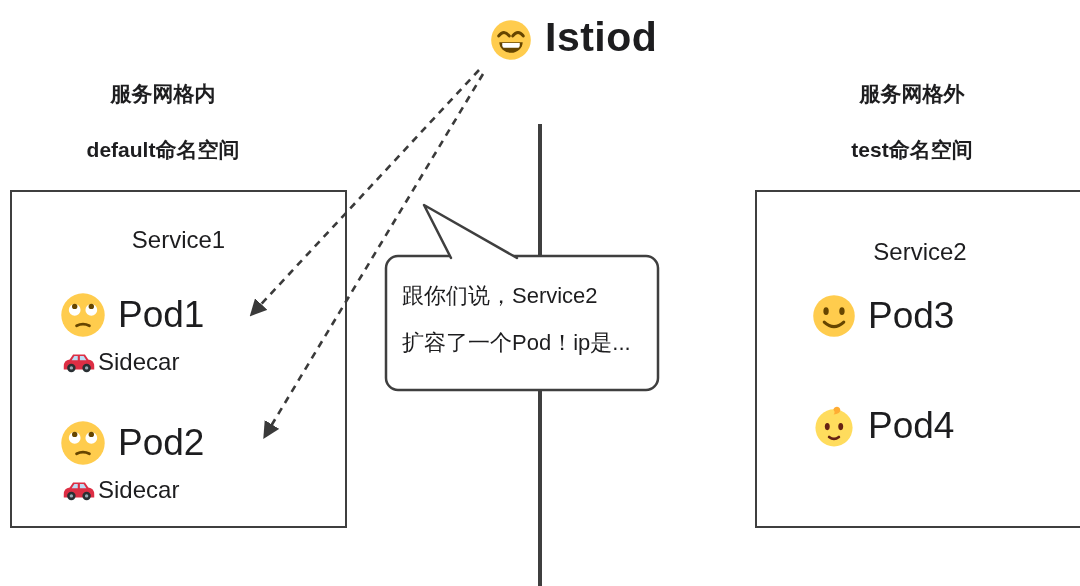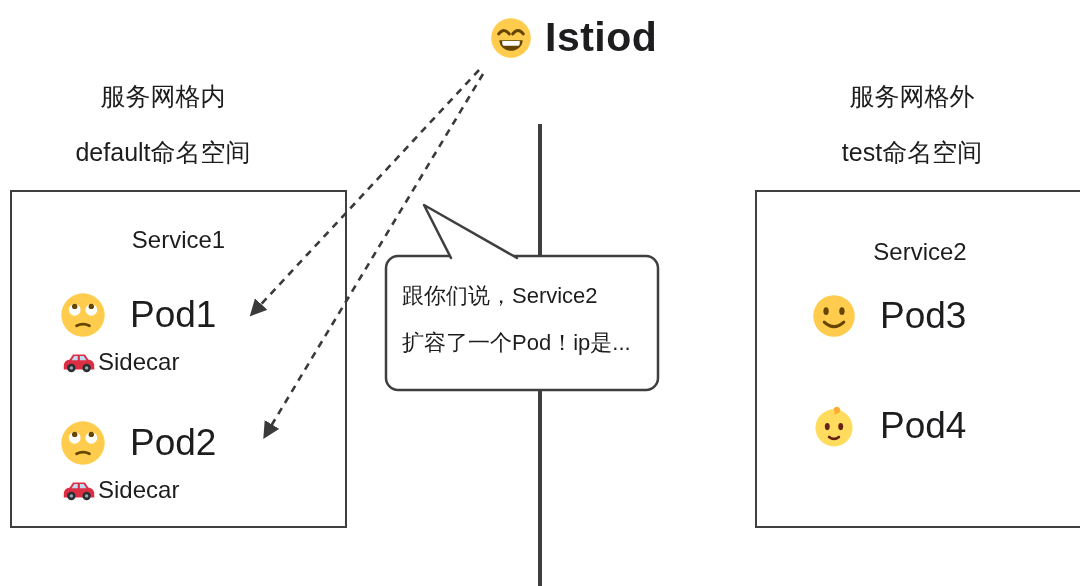--- a/index.html
+++ b/index.html
@@ -1,37 +1,37 @@
 <!DOCTYPE html>
 <html><head>
 <meta charset="utf-8">
 <style>
   html,body{margin:0;padding:0;background:#fff;}
   .canvas{
     position:relative;width:1080px;height:586px;background:#ffffff;overflow:hidden;
     font-family:"Liberation Sans","DejaVu Sans",sans-serif;color:#1d1d1f;
   }
   
-  .istiod{position:absolute;left:490px;top:14px;display:flex;align-items:center;gap:13px;z-index:1;}
+  .istiod{position:absolute;left:490px;top:14px;display:flex;align-items:flex-end;gap:13px;z-index:1;}
   .istiod-label{font-size:41px;font-weight:600;letter-spacing:.5px;}
   
-  .hdr{position:absolute;text-align:center;font-size:25px;font-weight:400;z-index:1;}
+  .hdr{position:absolute;text-align:center;font-size:21px;font-weight:700;z-index:1;}
   .hdr-l1{left:8px;top:80px;width:310px;}
   .hdr-l2{left:8px;top:136px;width:310px;}
   .hdr-r1{left:755px;top:80px;width:314px;}
   .hdr-r2{left:755px;top:136px;width:314px;}
   
   .box{position:absolute;border:2.5px solid #3f3f3f;background:transparent;z-index:1;}
   .box-left{left:10px;top:190px;width:308px;height:334px;padding-left:25px;}
   .box-right{left:755px;top:190px;width:314px;height:334px;padding-left:12px;}
   .service-title{position:absolute;left:0;right:0;text-align:center;font-size:24px;font-weight:500;}
   .box-left  .service-title{top:34px;}
   .box-right .service-title{top:46px;}
   .row{position:absolute;display:flex;align-items:center;}
-  .pod-row{gap:24px;font-size:37px;font-weight:500;}
+  .pod-row{gap:12px;font-size:37px;font-weight:500;}
   .sidecar-row{gap:2px;font-size:24px;font-weight:500;}
   .pod1{left:48px;top:100px;}
   .sc1{left:50px;top:156px;}
   .pod2{left:48px;top:228px;}
   .sc2{left:50px;top:284px;}
   .pod3{left:55px;top:102px;}
   .pod4{left:55px;top:212px;}
   .icon{display:block;flex:0 0 auto;}
   
   .overlay{position:absolute;left:0;top:0;z-index:2;pointer-events:none;}

